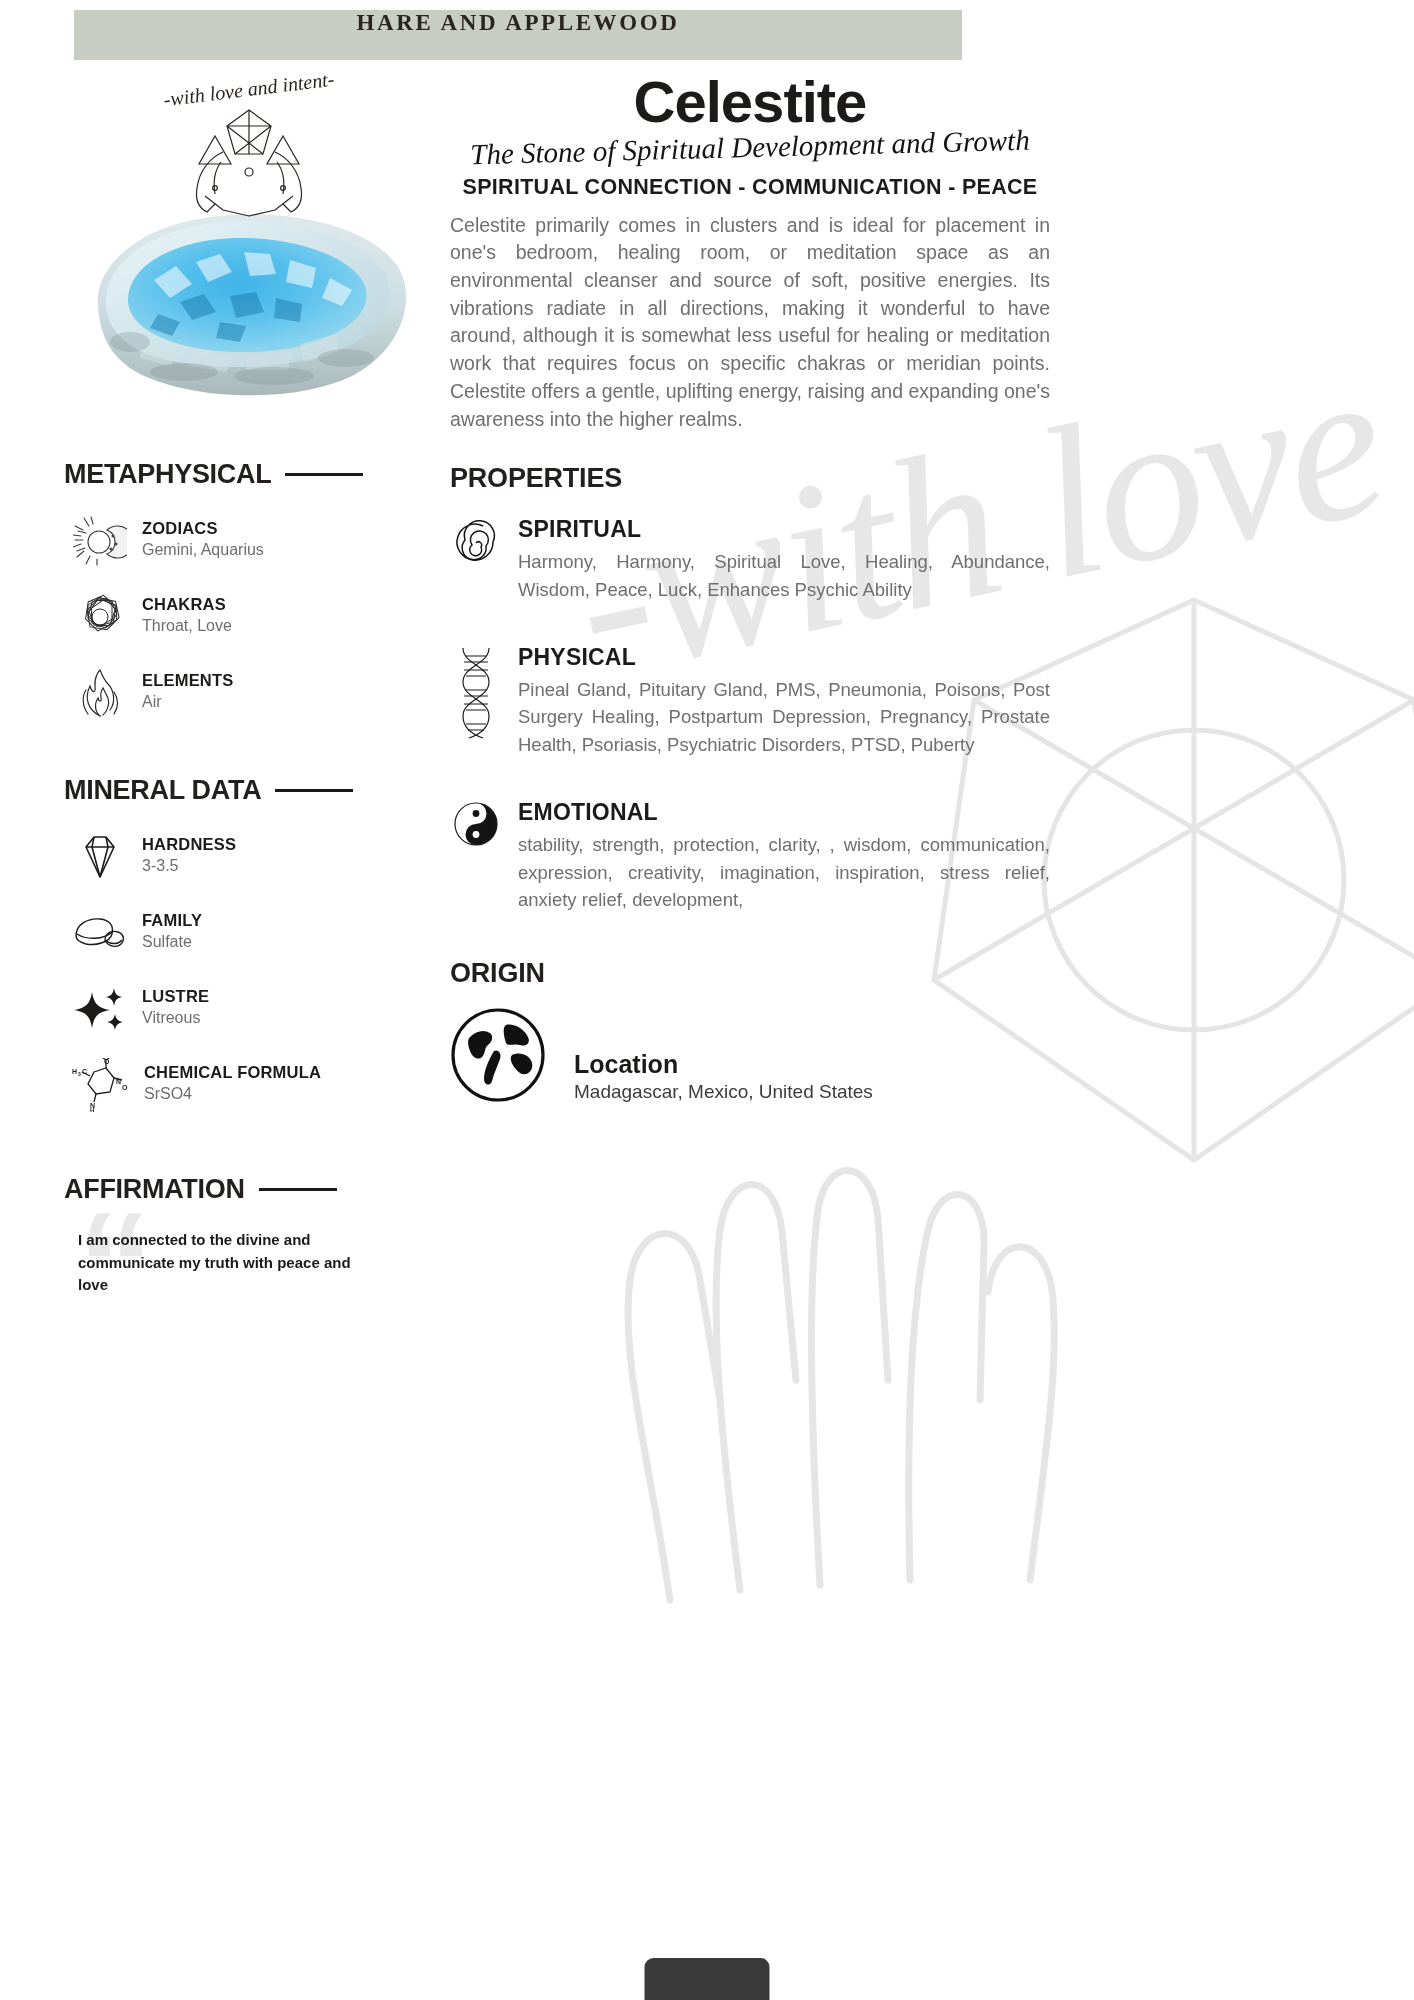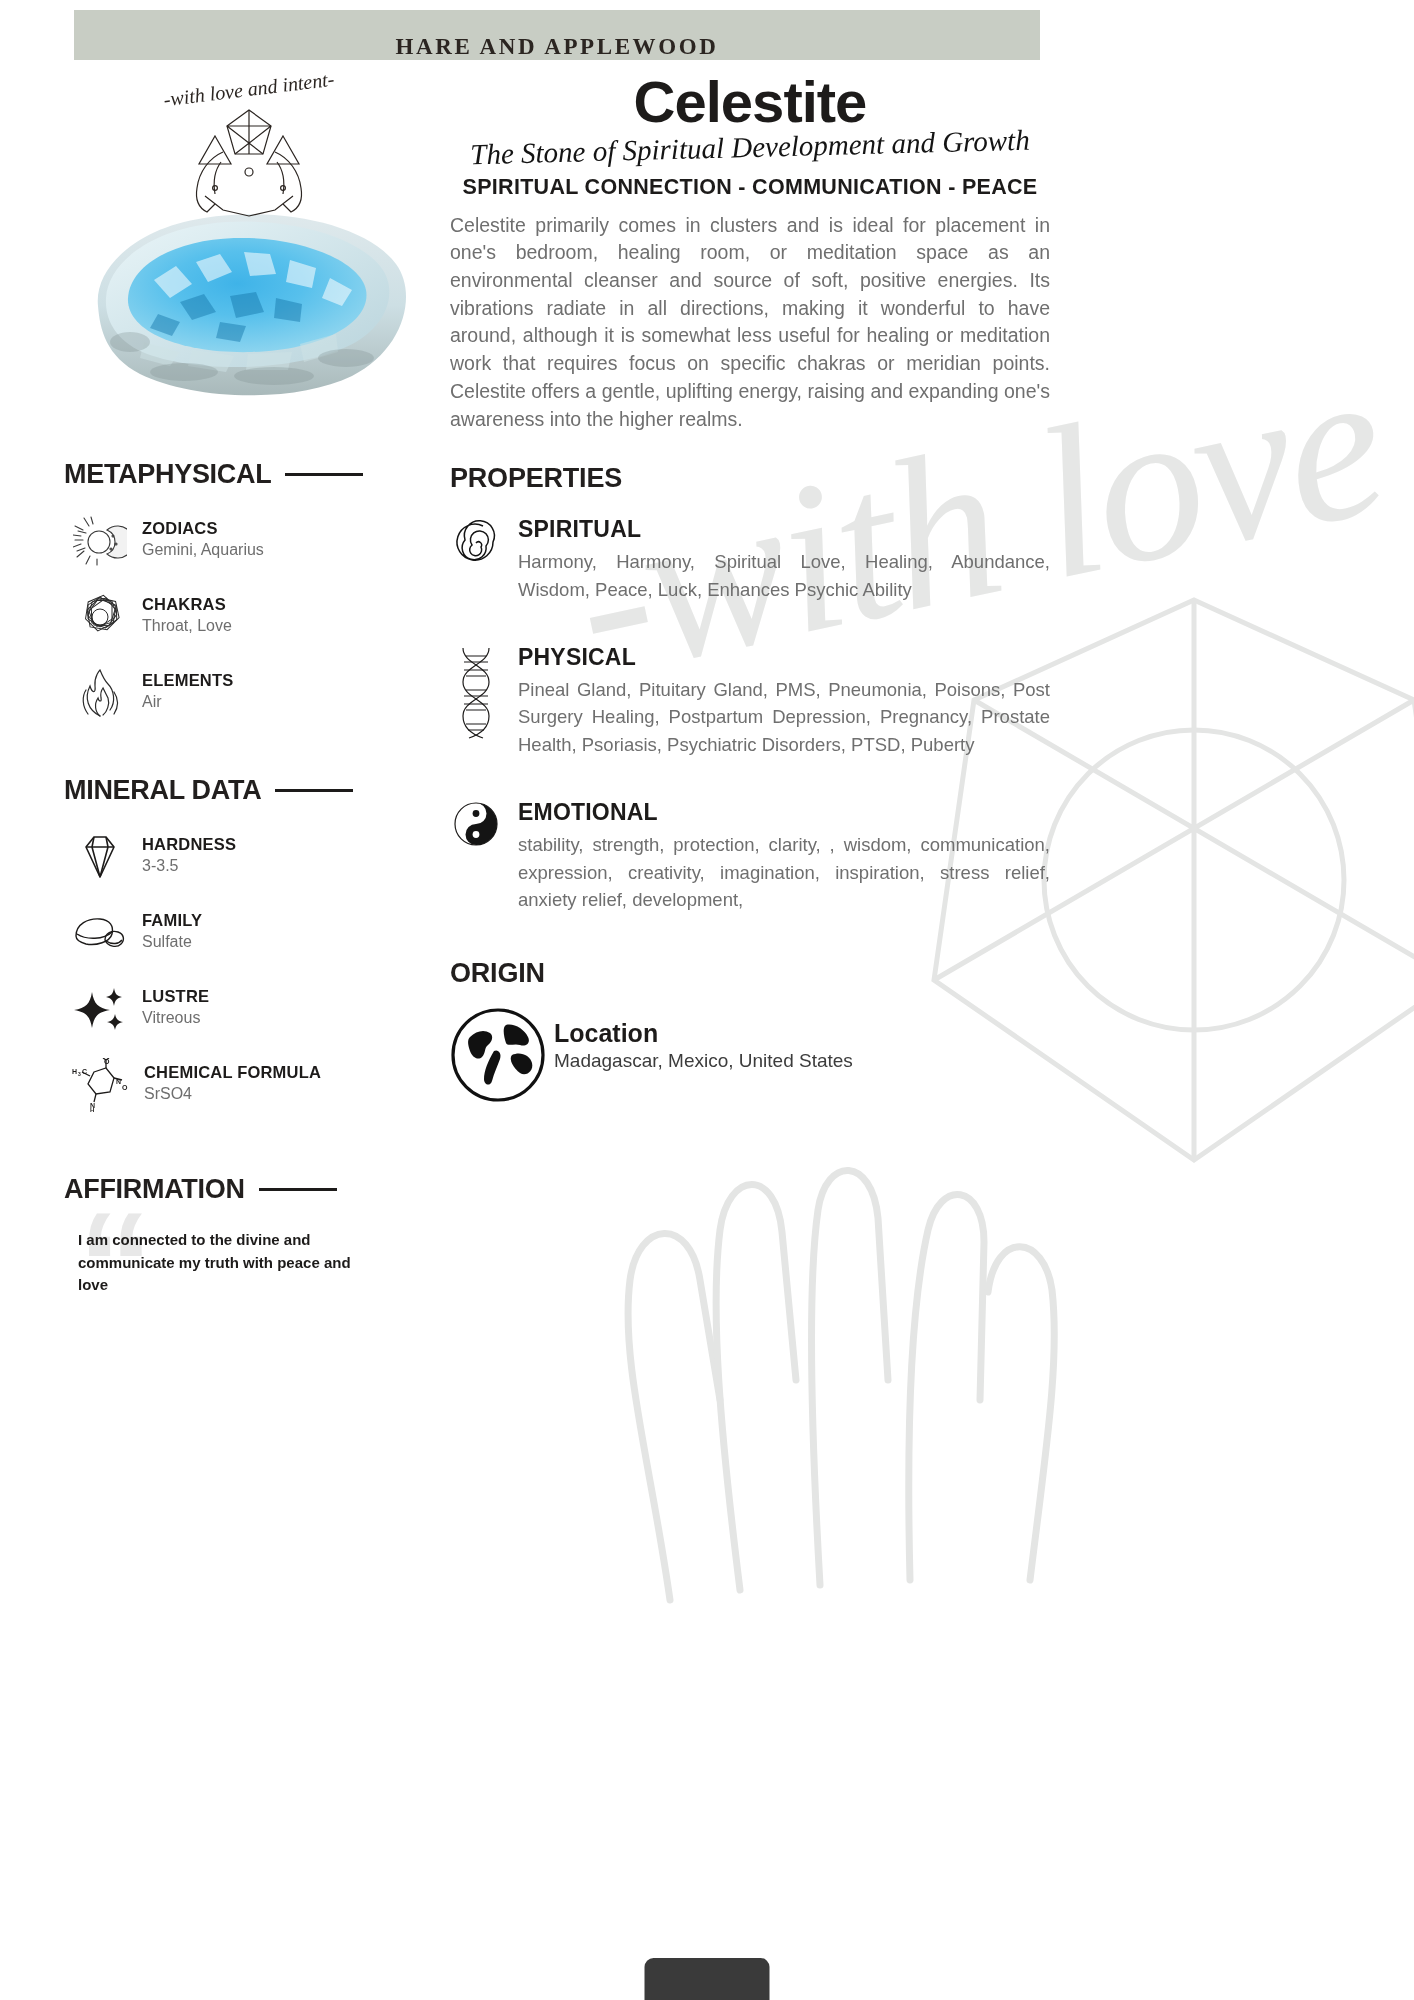--- a/index.html
+++ b/index.html
@@ -24,23 +24,23 @@
     white-space:nowrap;
     transform:rotate(-12deg);
     letter-spacing:-4px;
   }
   .wm-svg { position:absolute; right:-120px; top:560px; opacity:1; }
   .wm-svg2 { position:absolute; left:560px; top:980px; }
 
   
   .topbar {
     position:absolute; left:74px; top:10px;
-    width:966px; height:50px;
+    width:888px; height:50px;
     background:#c8cdc4;
-    display:flex; align-items:flex-end; justify-content:center;
+    display:flex; align-items:flex-start; justify-content:center;
     z-index:3;
   }
   .topbar-title {
     font-family:"Liberation Serif", serif;
     font-weight:700;
     font-size:23px;
     letter-spacing:2.6px;
     color:#2b2521;
   }
 
@@ -121,21 +121,21 @@
   .rsec-head {
     font-size:27px; font-weight:700; color:#221f1e;
     margin-top:30px; margin-bottom:22px; letter-spacing:-.2px;
   }
   .prow { display:flex; align-items:flex-start; gap:16px; margin-bottom:40px; }
   .prow-ic { flex:0 0 52px; height:52px; display:flex; align-items:flex-start; justify-content:center; padding-top:2px; }
   .prow-bd { flex:1; }
   .prow-lb { font-size:23px; font-weight:700; color:#1d1b1a; letter-spacing:.2px; }
   .prow-vl { font-size:18.5px; color:#6f6f6f; line-height:1.5; text-align:justify; margin-top:5px; }
 
-  .origin-row { display:flex; align-items:flex-start; gap:8px; margin-top:18px; }
+  .origin-row { display:flex; align-items:flex-end; gap:28px; margin-top:18px; }
   .origin-ic { flex:0 0 96px; height:96px; }
   .origin-lb { font-size:25px; font-weight:700; color:#1d1b1a; margin-top:12px; }
   .origin-vl { font-size:19px; color:#3c3c3c; margin-top:2px; }
 
   
   .bottom-tab {
     position:absolute; left:50%; transform:translateX(-50%);
     bottom:0; width:125px; height:42px;
     background:#3a3a3a; border-radius:9px 9px 0 0; z-index:5;
   }

